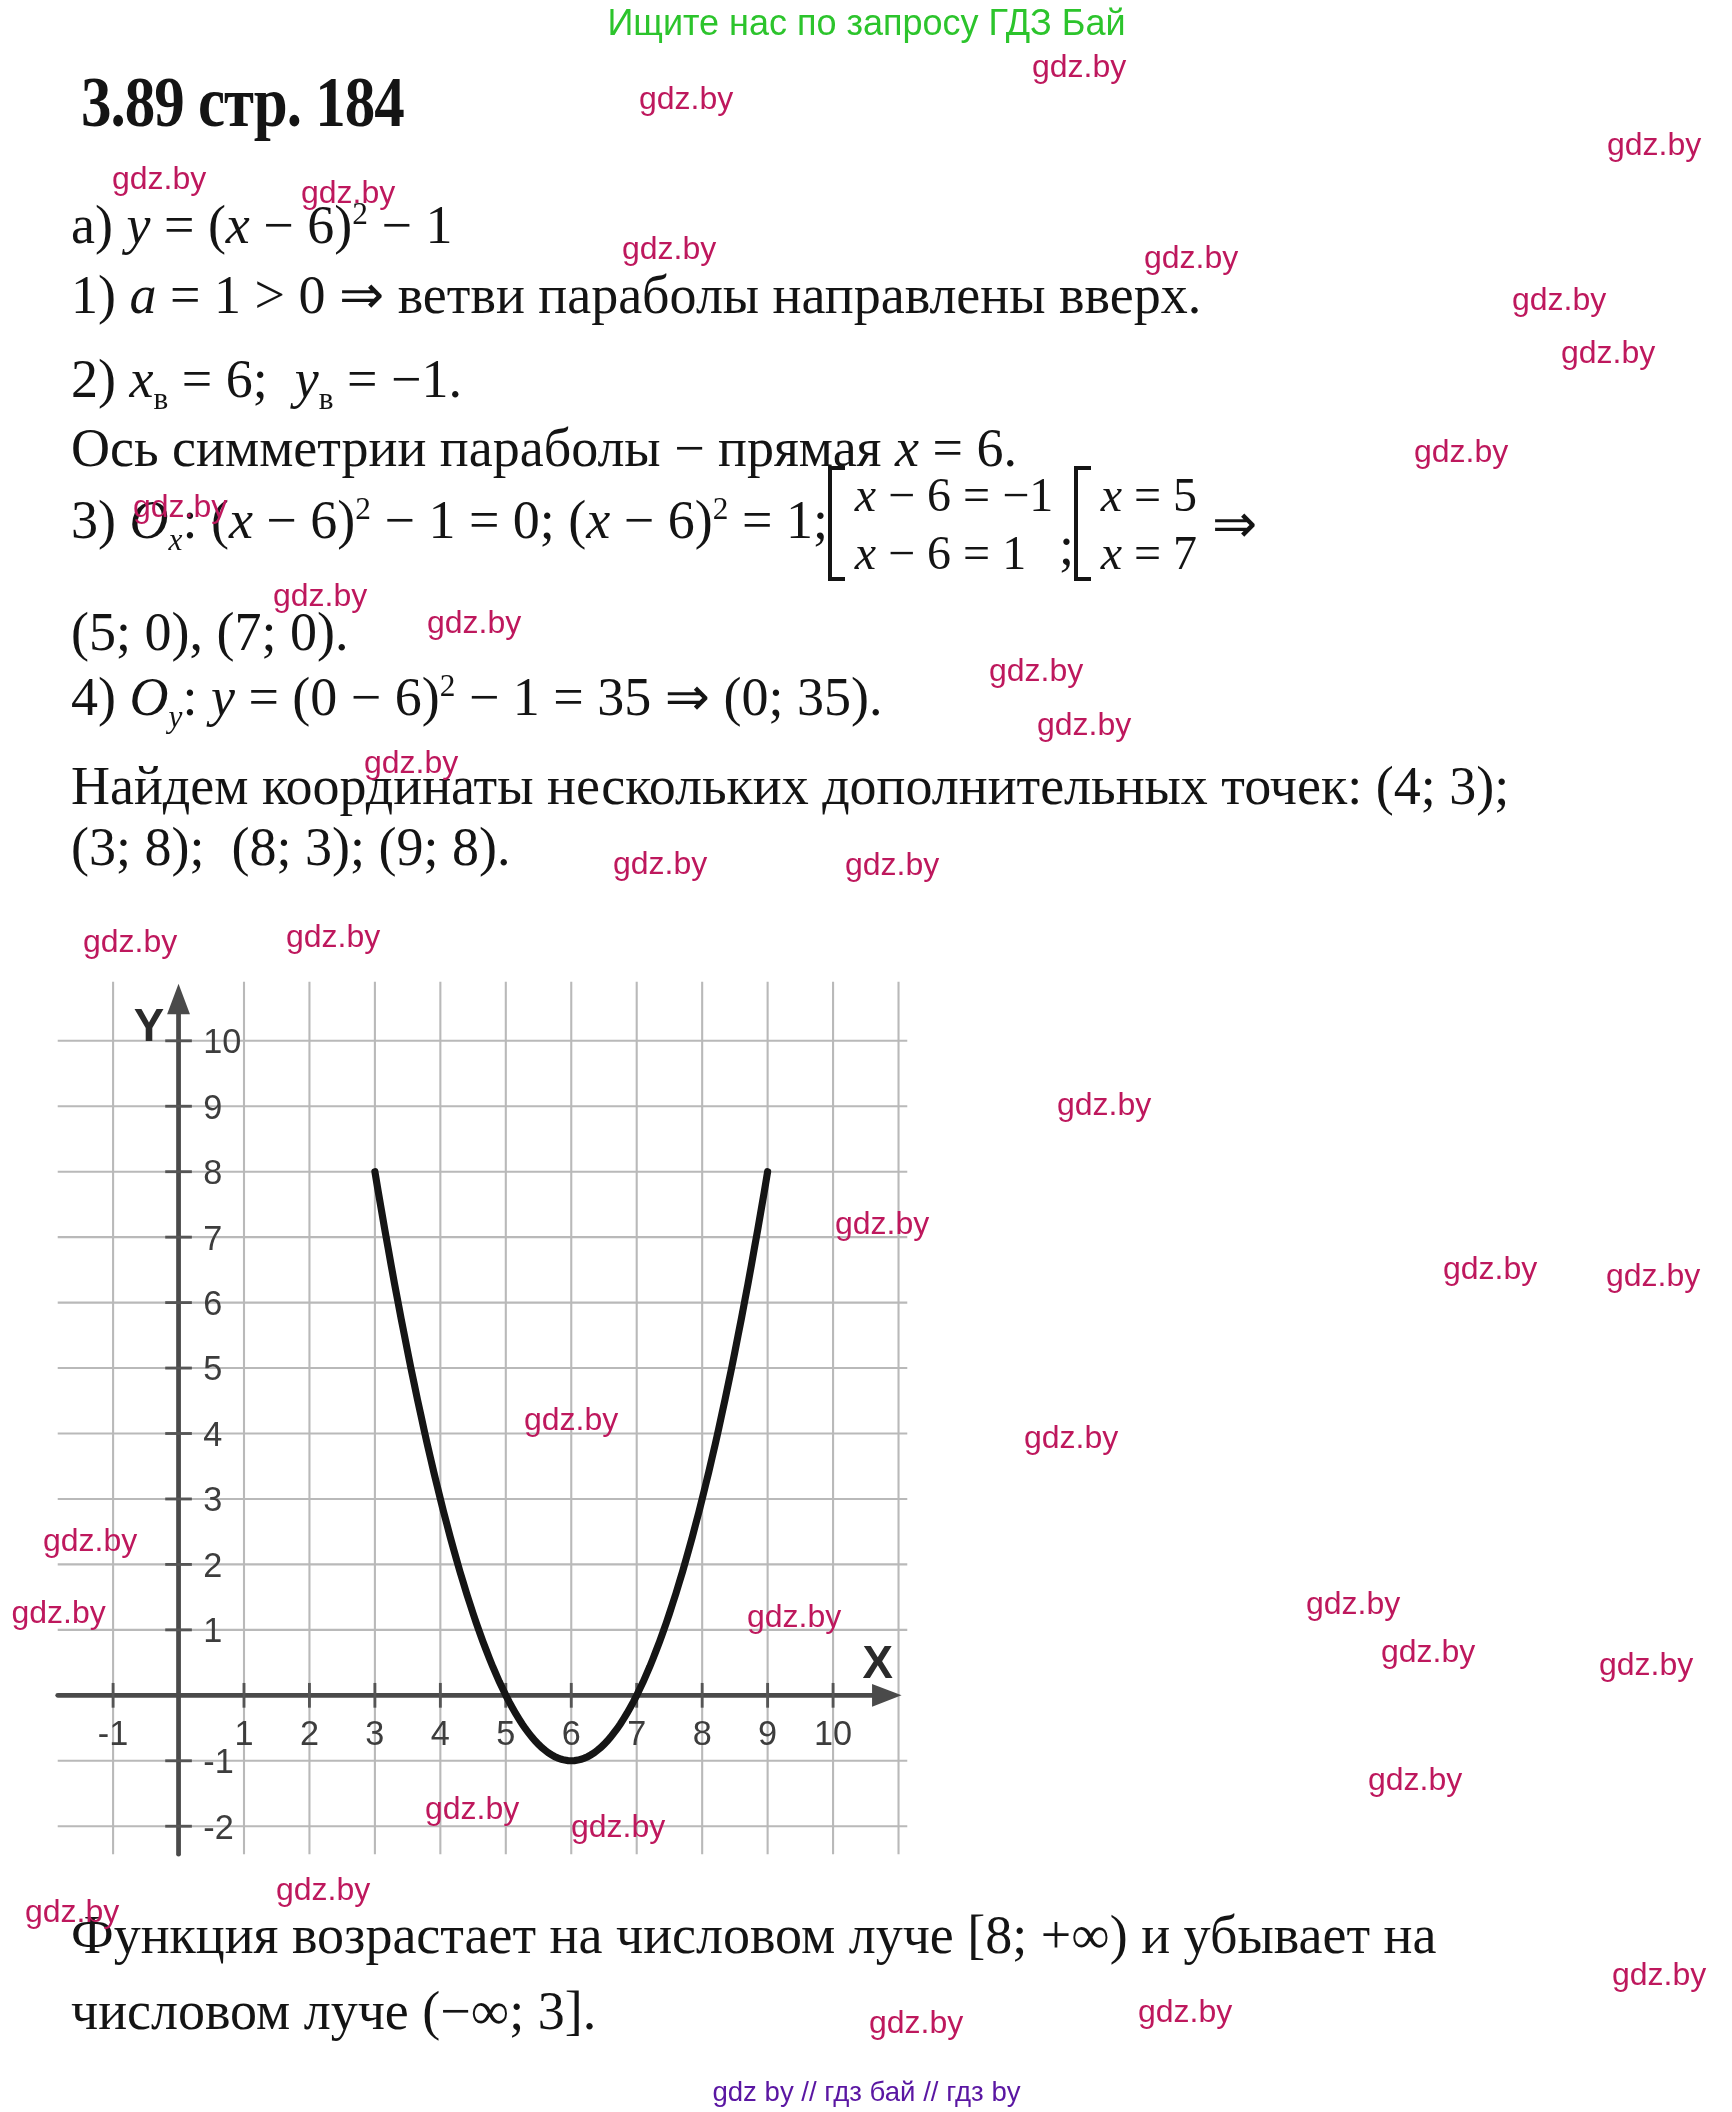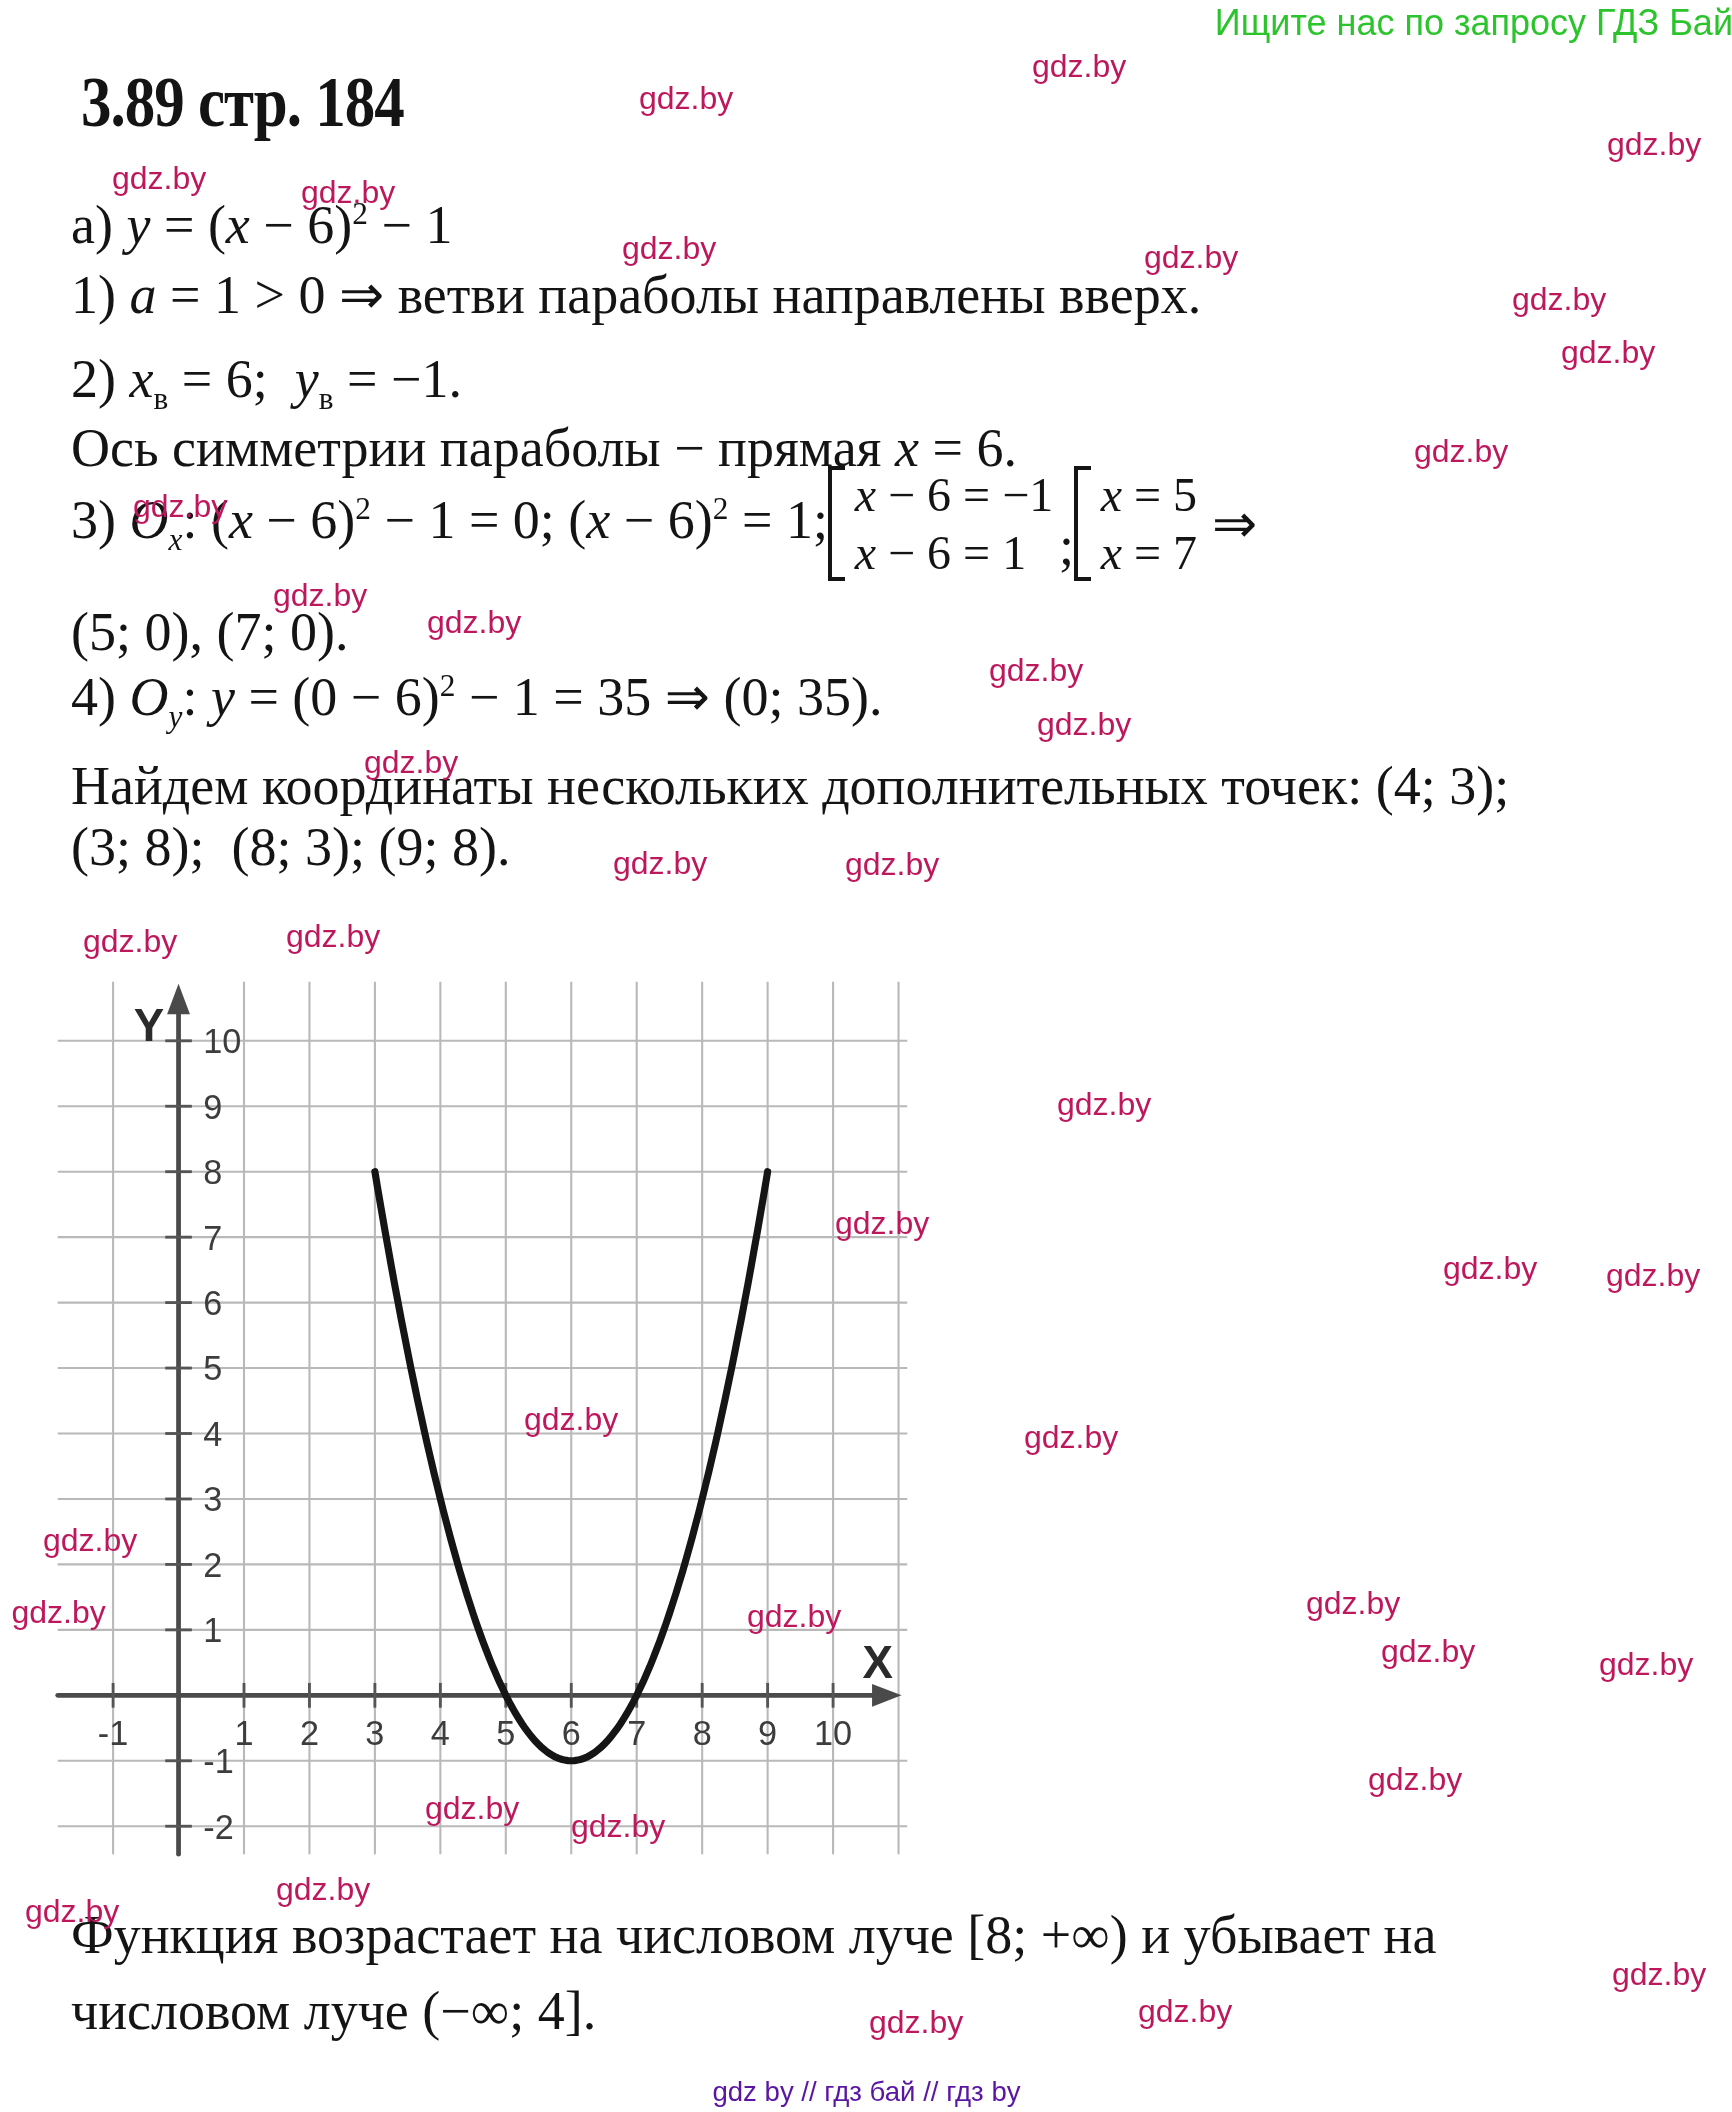--- a/index.html
+++ b/index.html
@@ -41,21 +41,21 @@
   .axlab{font-family:"Liberation Sans",sans-serif;font-size:48px;font-weight:bold;fill:#2b2b2b;}
   .curve{fill:none;stroke:#151515;stroke-width:7.5;stroke-linecap:round;}
   .wm{position:absolute;font-family:Liberation Sans, sans-serif;font-size:32px;color:#be185d;white-space:nowrap;}
   .footer{position:absolute;top:2076px;left:0;right:0;text-align:center;
           font-family:"Liberation Sans",sans-serif;font-size:27.6px;}
 </style>
 </head>
 <body>
 
 <div class="page">
-  <div class="promo" style="color: rgb(44, 196, 44); text-align: right;">Ищите нас по запросу ГДЗ Бай</div>
+  <div class="promo" style="color: rgb(44, 196, 44);">Ищите нас по запросу ГДЗ Бай</div>
   <h1 class="title">3.89 стр. 184</h1>
 
   <div class="mline" id="line-a"><span>а) </span><span class="it">y</span><span> = (</span><span class="it">x</span><span> − 6)</span><sup>2</sup><span> − 1</span></div>
   <div class="mline" id="line-1"><span>1) </span><span class="it">a</span><span> = 1 &gt; 0 ⇒ ветви параболы направлены вверх.</span></div>
   <div class="mline" id="line-2"><span>2) </span><span class="it">x</span><sub>в</sub><span> = 6;  </span><span class="it">y</span><sub>в</sub><span> = −1.</span></div>
   <div class="mline" id="line-axis"><span>Ось симметрии параболы − прямая </span><span class="it">x</span><span> = 6.</span></div>
   <div class="mline" id="line-3"><span><span>3) </span><span class="it">O</span><sub class="it">x</sub><span>: (</span><span class="it">x</span><span> − 6)</span><sup>2</sup><span> − 1 = 0; (</span><span class="it">x</span><span> − 6)</span><sup>2</sup><span> = 1;</span></span><span class="system"><span class="bracket"></span><span class="sys-rows"><span class="sys-row"><span class="it">x</span><span> − 6 = −1</span></span><span class="sys-row"><span class="it">x</span><span> − 6 = 1</span></span></span></span><span class="sys-sep">;</span><span class="system"><span class="bracket"></span><span class="sys-rows"><span class="sys-row"><span class="it">x</span><span> = 5</span></span><span class="sys-row"><span class="it">x</span><span> = 7</span></span></span></span><span class="arrow">⇒</span></div>
   <div class="mline" id="line-roots"><span>(5; 0), (7; 0).</span></div>
   <div class="mline" id="line-4"><span>4) </span><span class="it">O</span><sub class="it">y</sub><span>: </span><span class="it">y</span><span> = (0 − 6)</span><sup>2</sup><span> − 1 = 35 ⇒ (0; 35).</span></div>
   <div class="mline" id="line-points1"><span>Найдем координаты нескольких дополнительных точек: (4; 3);</span></div>
@@ -136,21 +136,21 @@
       <text x="159" y="285.40000000000003" class="tlab">7</text>
       <text x="159" y="216.60000000000002" class="tlab">8</text>
       <text x="159" y="147.80000000000007" class="tlab">9</text>
       <text x="159" y="79" class="tlab">10</text>
       <text x="86" y="66" class="axlab">Y</text>
       <text x="852" y="736" class="axlab">X</text>
       <path d="M339.4 203.6L342.8 224.1L346.3 244.2L349.7 264.0L353.2 283.4L356.6 302.5L360.0 321.2L363.5 339.7L366.9 357.7L370.4 375.4L373.8 392.8L377.2 409.8L380.7 426.5L384.1 442.9L387.6 458.8L391.0 474.5L394.4 489.8L397.9 504.8L401.3 519.4L404.8 533.7L408.2 547.6L411.6 561.2L415.1 574.4L418.5 587.3L422.0 599.9L425.4 612.1L428.8 624.0L432.3 635.5L435.7 646.7L439.2 657.5L442.6 668.0L446.0 678.1L449.5 688.0L452.9 697.4L456.4 706.5L459.8 715.3L463.2 723.7L466.7 731.8L470.1 739.6L473.6 746.9L477.0 754.0L480.4 760.7L483.9 767.1L487.3 773.1L490.8 778.8L494.2 784.1L497.6 789.1L501.1 793.7L504.5 798.0L508.0 802.0L511.4 805.6L514.8 808.9L518.3 811.8L521.7 814.4L525.2 816.6L528.6 818.5L532.0 820.0L535.5 821.3L538.9 822.1L542.4 822.6L545.8 822.8L549.2 822.6L552.7 822.1L556.1 821.3L559.6 820.0L563.0 818.5L566.4 816.6L569.9 814.4L573.3 811.8L576.8 808.9L580.2 805.6L583.6 802.0L587.1 798.0L590.5 793.7L594.0 789.1L597.4 784.1L600.8 778.8L604.3 773.1L607.7 767.1L611.2 760.7L614.6 754.0L618.0 746.9L621.5 739.6L624.9 731.8L628.4 723.7L631.8 715.3L635.2 706.5L638.7 697.4L642.1 688.0L645.6 678.1L649.0 668.0L652.4 657.5L655.9 646.7L659.3 635.5L662.8 624.0L666.2 612.1L669.6 599.9L673.1 587.3L676.5 574.4L680.0 561.2L683.4 547.6L686.8 533.7L690.3 519.4L693.7 504.8L697.2 489.8L700.6 474.5L704.0 458.8L707.5 442.9L710.9 426.5L714.4 409.8L717.8 392.8L721.2 375.4L724.7 357.7L728.1 339.7L731.6 321.2L735.0 302.5L738.4 283.4L741.9 264.0L745.3 244.2L748.8 224.1L752.2 203.6" class="curve"></path>
     </svg>
 
   <div class="mline" id="line-inc1"><span>Функция возрастает на числовом луче [8; +∞) и убывает на</span></div>
-  <div class="mline" id="line-inc2"><span>числовом луче (−∞; 4].</span></div>
+  <div class="mline" id="line-inc2"><span>числовом луче (−∞; 3].</span></div>
 
   <div class="footer" style="color: rgb(90, 22, 162);">gdz by  //  гдз бай  //  гдз by</div>
 
   <div id="wm-layer">
       <span class="wm" style="left: 1032px; top: 48px;">gdz.by</span>
       <span class="wm" style="left: 639px; top: 80px;">gdz.by</span>
       <span class="wm" style="left: 1607px; top: 126px;">gdz.by</span>
       <span class="wm" style="left: 112px; top: 160px;">gdz.by</span>
       <span class="wm" style="left: 301px; top: 174px;">gdz.by</span>
       <span class="wm" style="left: 622px; top: 230px;">gdz.by</span>

